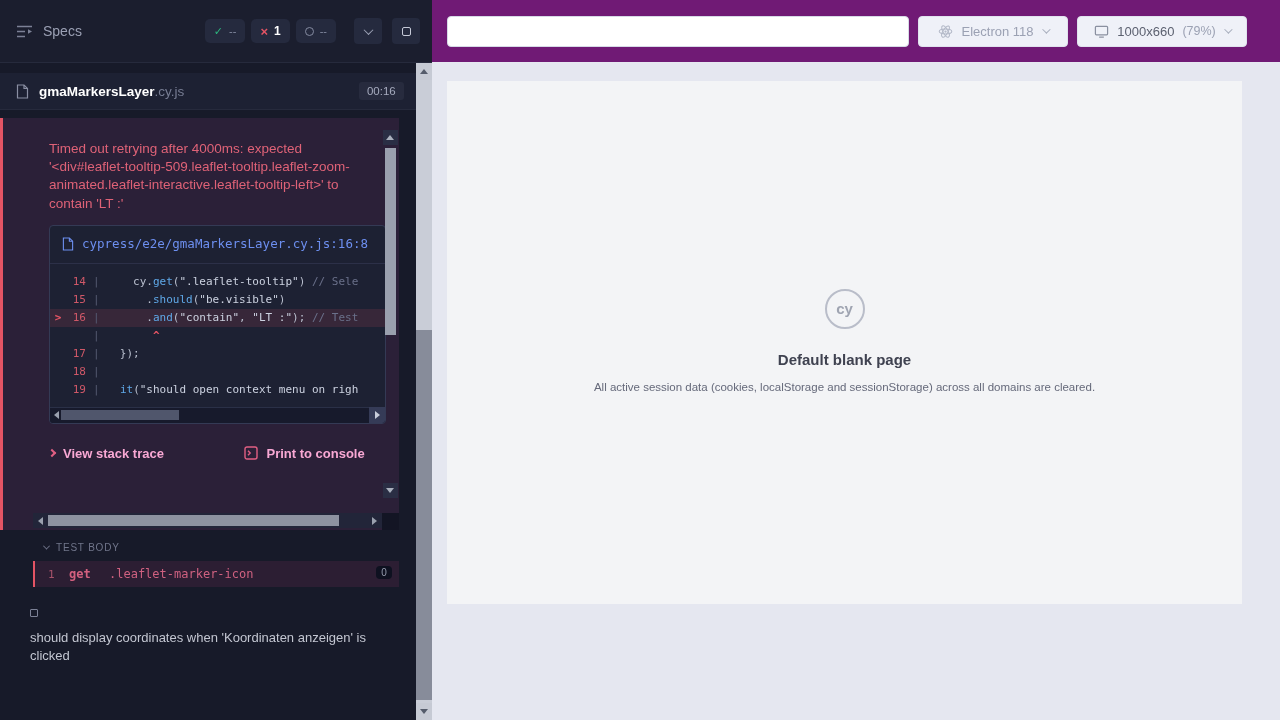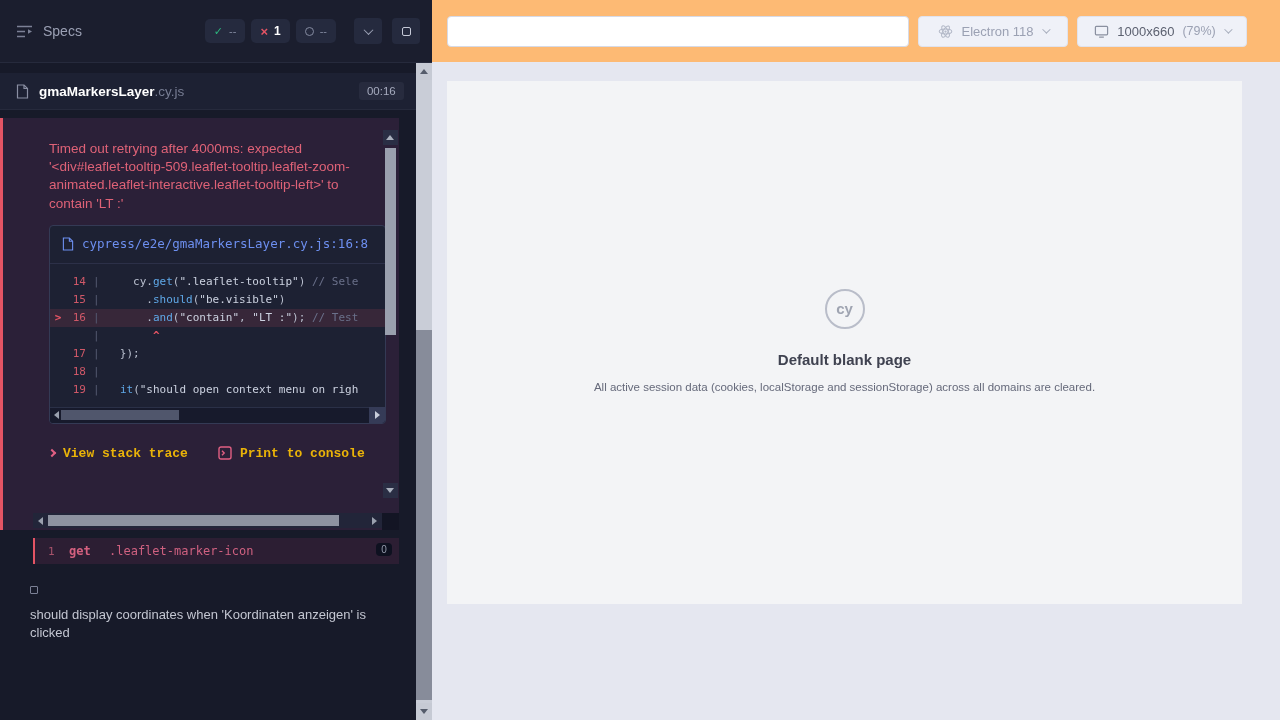--- a/index.html
+++ b/index.html
@@ -53,21 +53,21 @@
   .line-pipe { padding:0 7px; color:#565b72; flex-shrink:0; }
   .line-code { flex:1; overflow:hidden; }
   .tok-plain { color:#b9bfce; } .tok-fn { color:#5fa8e8; } .tok-str { color:#ccd2e0; }
   .tok-com { color:#6a708a; } .tok-caret { color:#e45464; font-weight:bold; }
   .cf-hscroll { height:16px; background:#171a2c; border-top:1px solid #2a3047; display:flex; align-items:center; }
   .cf-hscroll .thumb { width:118px; height:10px; background:#50566c; margin-left:2px; }
   .cf-hscroll .spacer { flex:1; }
   .cf-rbtn { width:16px; height:16px; background:#353b57; display:flex; align-items:center; justify-content:center; }
 
   .error-actions { display:flex; justify-content:space-between; align-items:center;
-    margin:22px 34px 0 46px; color:#eab308; font-family:Liberation Mono, monospace;
+    margin:22px 34px 0 46px; color:#f9a8d4; font-family:Liberation Sans, sans-serif;
     font-size:13px; font-weight:bold; }
   .action-left, .action-right { display:flex; align-items:center; gap:8px; cursor:pointer; }
   .chev-right { display:inline-block; width:6px; height:6px; border-right:2px solid #e15f83;
     border-bottom:2px solid #e15f83; transform:rotate(-45deg); }
 
   .tri-up { width:0; height:0; border-left:4px solid transparent; border-right:4px solid transparent; border-bottom:5px solid #aab0bd; }
   .tri-down { width:0; height:0; border-left:4px solid transparent; border-right:4px solid transparent; border-top:5px solid #aab0bd; }
   .tri-left { width:0; height:0; border-top:4px solid transparent; border-bottom:4px solid transparent; border-right:5px solid #9aa0ae; }
   .tri-right { width:0; height:0; border-top:4px solid transparent; border-bottom:4px solid transparent; border-left:5px solid #9aa0ae; }
 
@@ -107,21 +107,21 @@
   .reporter-sb { width:17px; background:#c9cdd7; display:flex; flex-direction:column; }
   .reporter-sb .sbtn { height:17px; flex-shrink:0; background:#c6cad4; display:flex;
     align-items:center; justify-content:center; }
   .reporter-sb .tri-up { border-bottom-color:#555c6b; }
   .reporter-sb .tri-down { border-top-color:#555c6b; }
   .reporter-sb .track { flex:1; position:relative; }
   .reporter-sb .thumb { position:absolute; left:0; right:0; top:250px; bottom:3px; background:#878c9a; }
 
   
   .runner { flex:1; min-width:0; display:flex; flex-direction:column; background:#e5e7f0; }
-  .runner-header { height:63px; flex-shrink:0; background:#fdba74; display:flex; align-items:center;
+  .runner-header { height:63px; flex-shrink:0; background:#701a75; display:flex; align-items:center;
     gap:9px; padding:0 14px 0 15px; border-bottom:1px solid #e6e8f1; }
   .url-input { width:462px; height:31px; background:#ffffff; border:1px solid #d6dae6; border-radius:4px;
     padding:0 10px; font-size:13px; color:#43475a; outline:none; font-family:"Liberation Sans",sans-serif; }
   .select-btn { height:31px; border:1px solid #e0e3ee; background:#eff1f8; border-radius:4px;
     display:flex; align-items:center; justify-content:center; gap:8px; font-size:13px;
     color:#9ba1b3; cursor:pointer; }
   .browser-btn { width:150px; }
   .viewport-btn { width:170px; }
   .viewport-size { color:#5c6170; }
   .viewport-zoom { color:#9ba1b3; font-size:12.5px; }
@@ -251,20 +251,24 @@
             <span class="thumb"></span>
             <span class="spacer"></span>
             <span class="sbtn">
                 <span class="tri-right"></span>
               </span>
           </div>
           <div class="attempt-corner"></div>
         </div>
 
 
+        <div class="test-body-row">
+          <span class="chev-sm"></span>
+          <span>TEST BODY</span>
+        </div>
 
         <div class="command-row">
           <span class="cmd-num">1</span>
           <span class="cmd-method">get</span>
           <span class="cmd-args">.leaflet-marker-icon</span>
           <span class="cmd-badge">0</span>
         </div>
 
         <div class="test-item" style="margin-top:18px;flex-direction:column;">
           <span class="icon-sq"></span>

